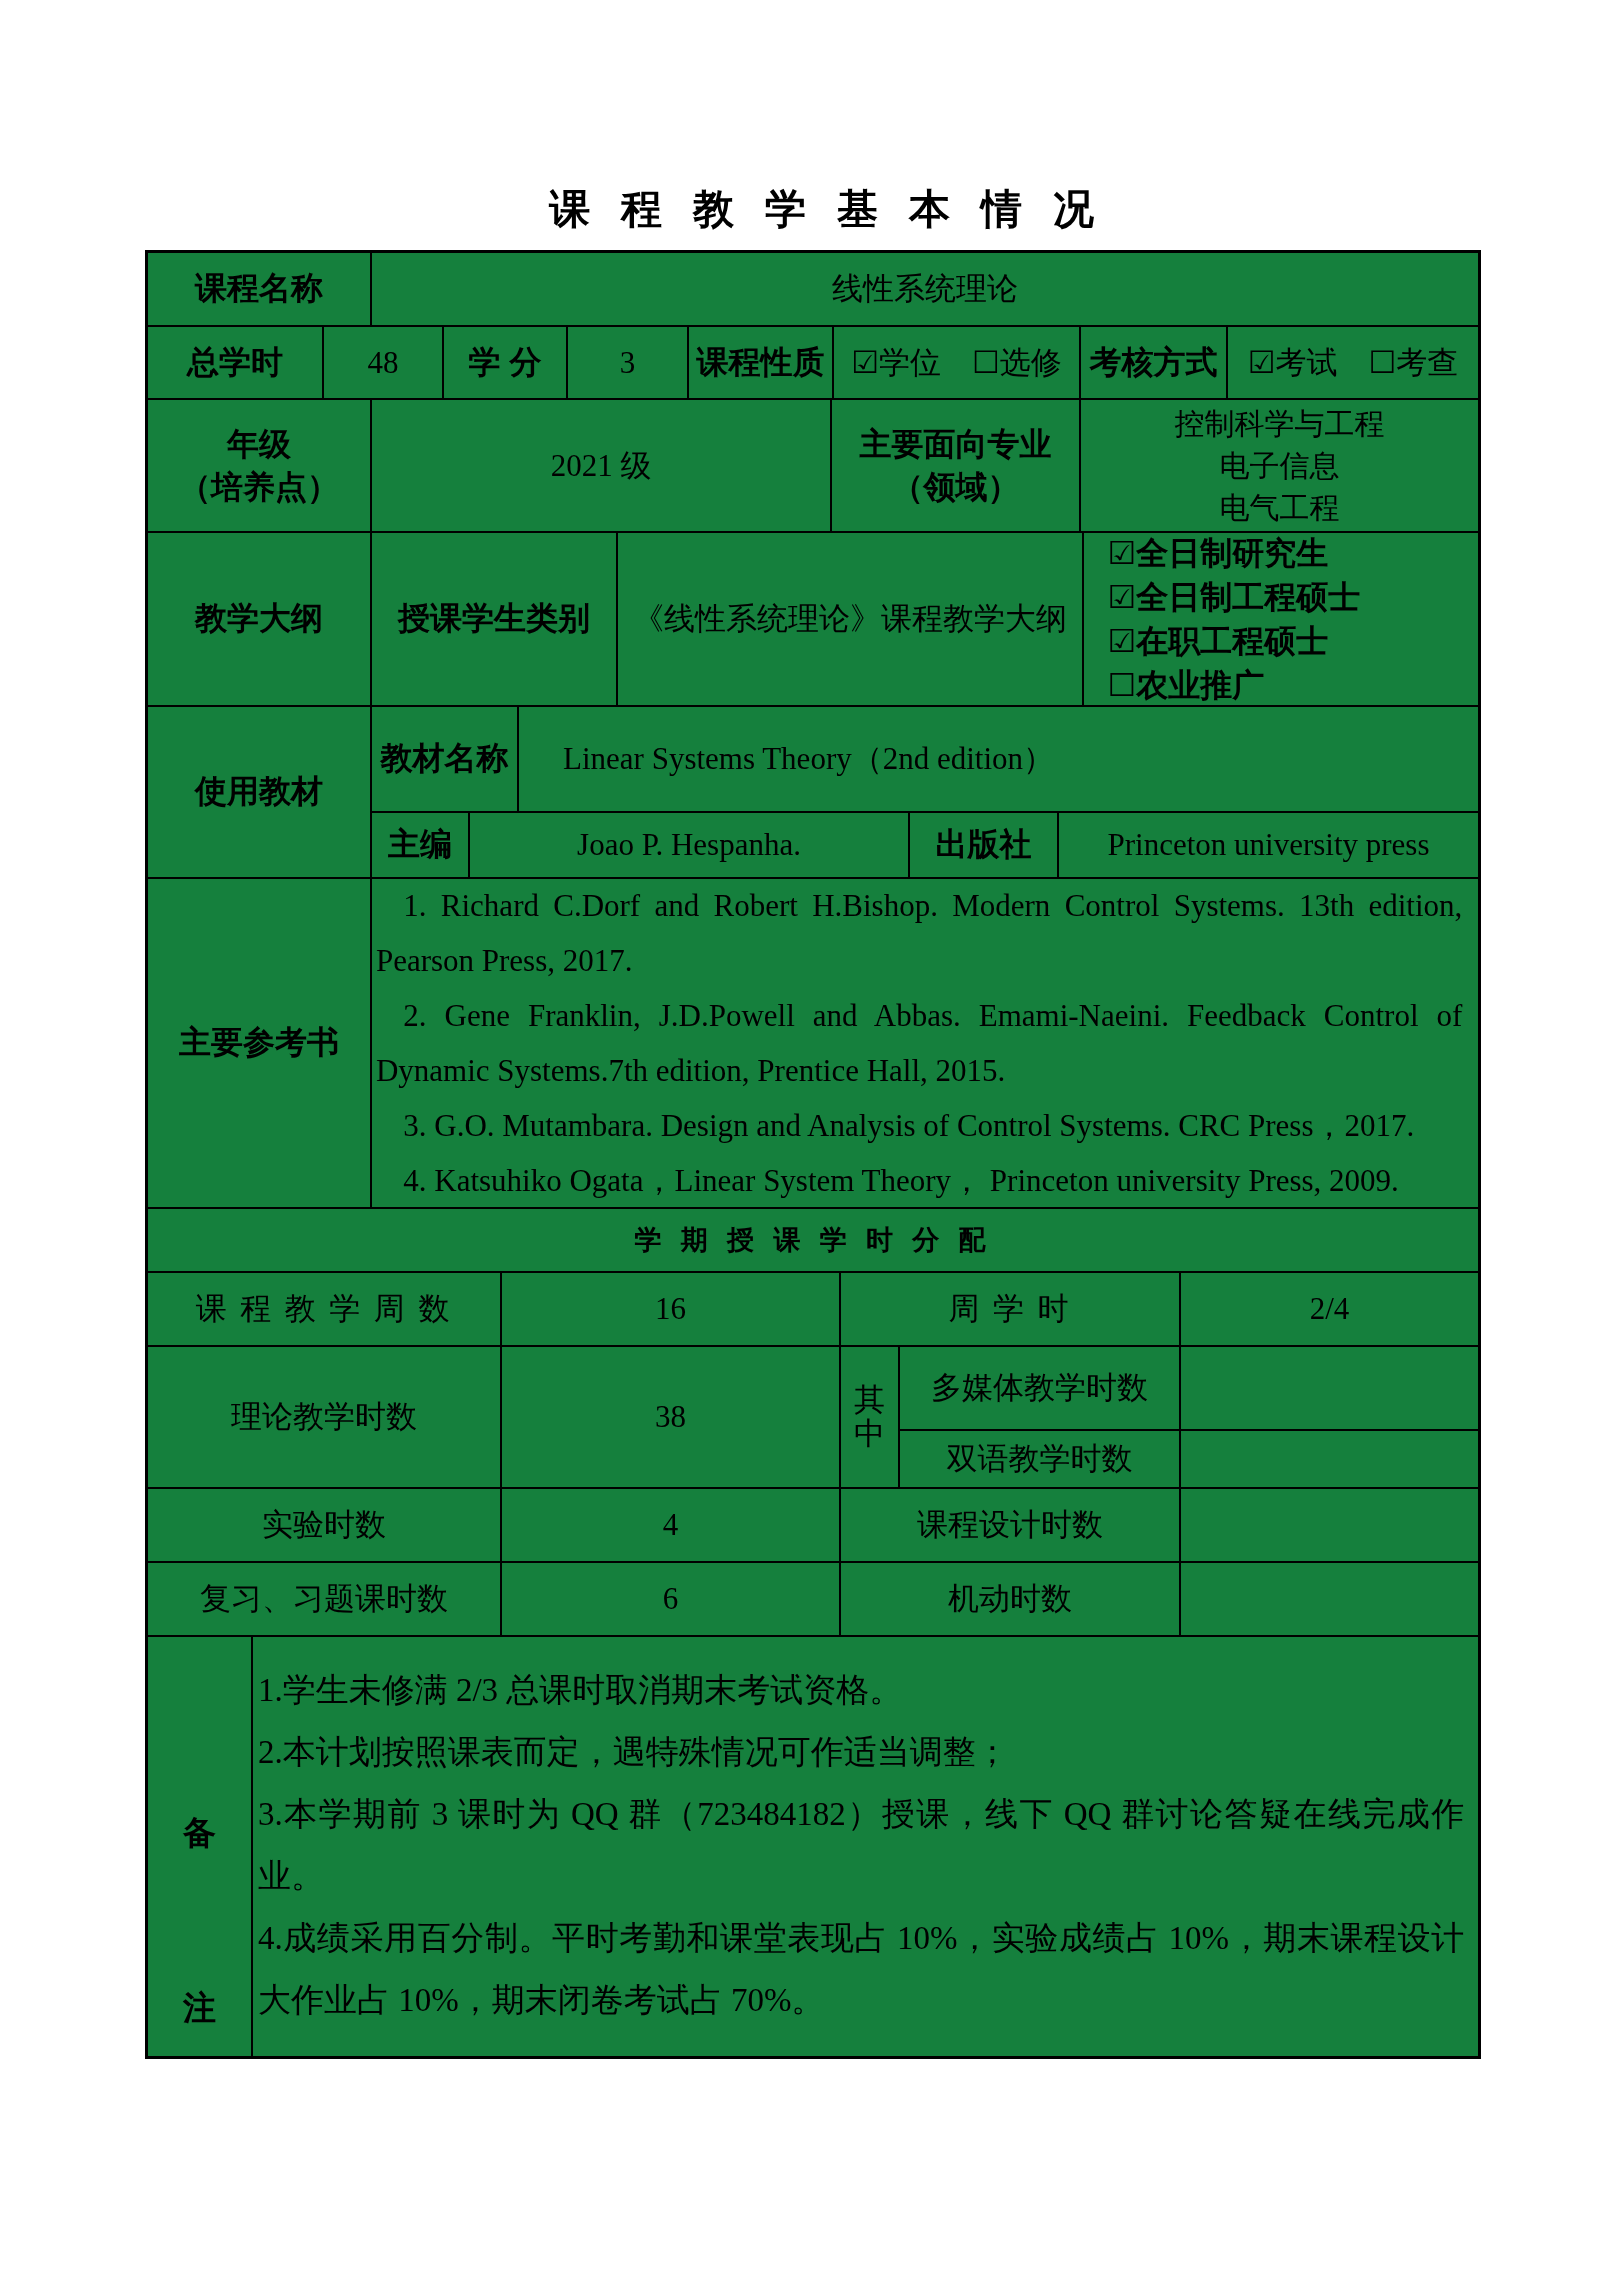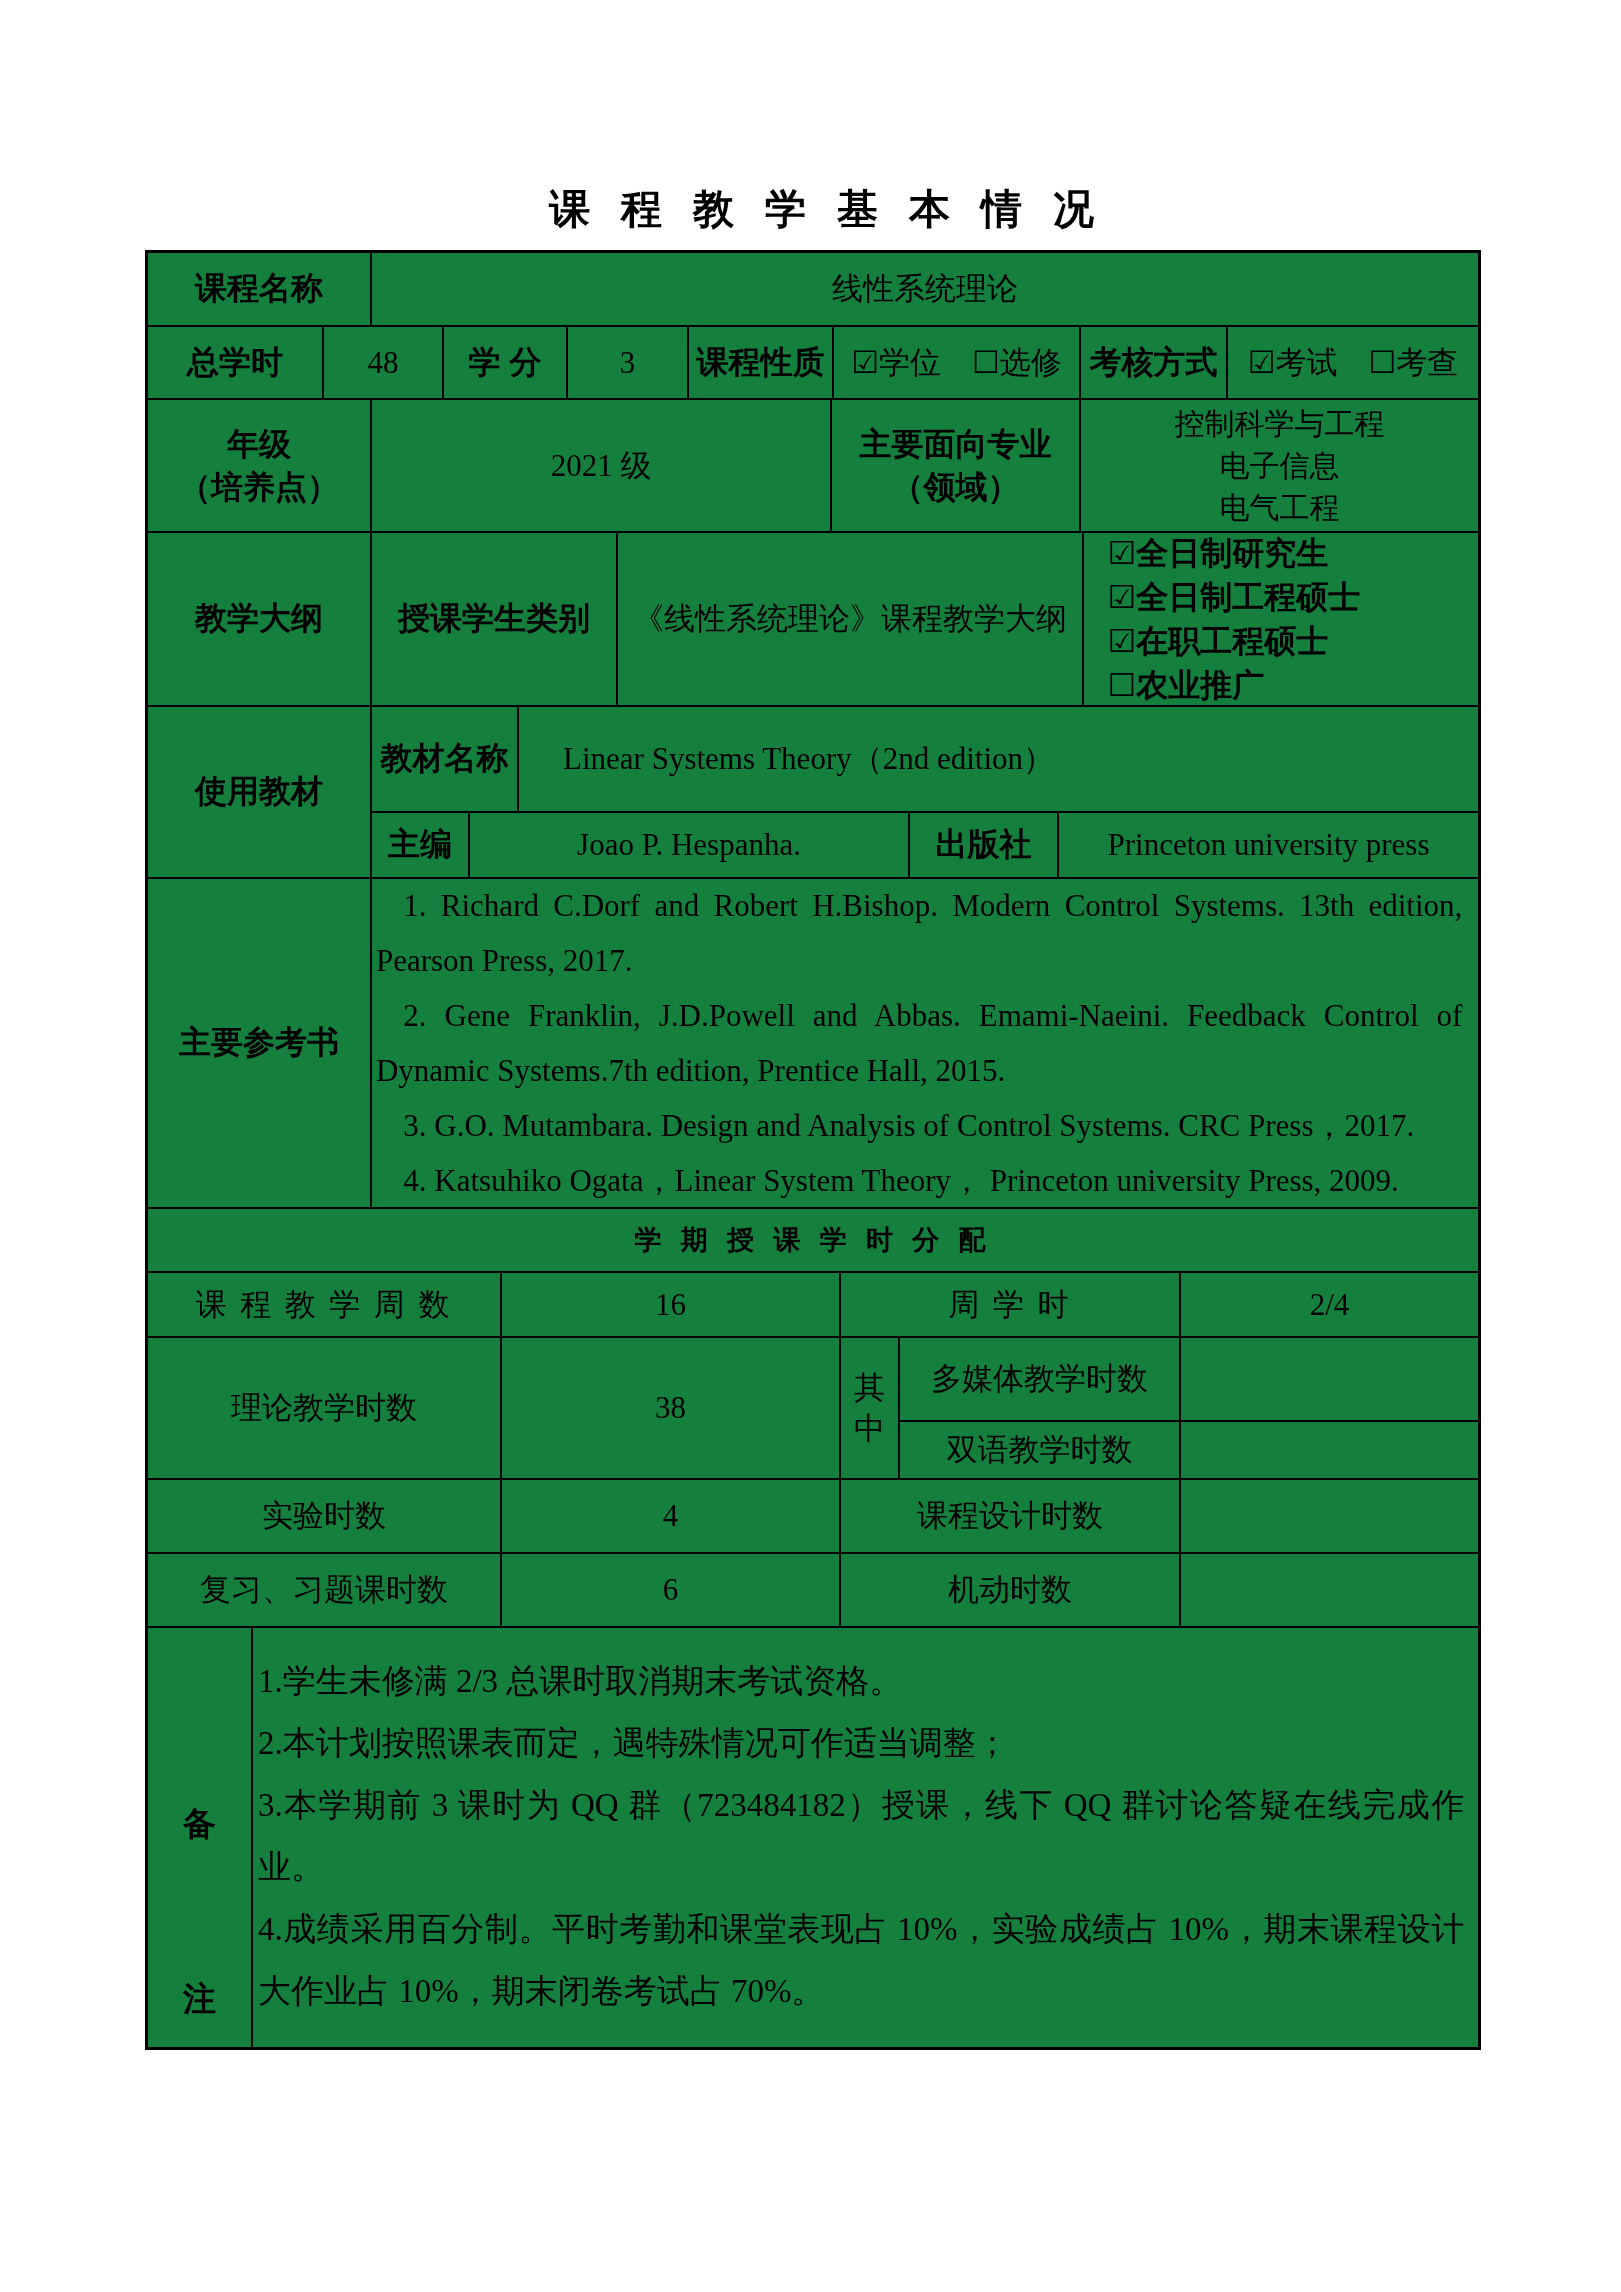--- a/index.html
+++ b/index.html
@@ -40,21 +40,21 @@
   .checklist { align-items:flex-start; justify-content:center; padding-left:23.5px; }
   .checklist .check-item {
     font-family:"Liberation Sans","DejaVu Sans",sans-serif;
     font-weight:bold; font-size:32px; line-height:44px; text-align:left;
   }
   .left-pad { justify-content:flex-start; padding-left:44px; text-align:left; }
   .refs { align-items:stretch; justify-content:center; padding:3.9px 15.7px 3.9px 3.9px; }
   .ref { font-size:31px; line-height:55px; text-align:justify; text-indent:27.4px; }
   .section-title { letter-spacing:5.9px; font-size:27px; }
   .spaced { letter-spacing:2.9px; }
-  .among { word-break:break-all; line-height:41px; padding:0 20px; }
+  .among { word-break:break-all; line-height:34px; padding:0 20px; }
   .remarks-label { justify-content:space-between; padding:174px 0 25.5px; font-size:33px; }
   .remarks { align-items:stretch; justify-content:flex-start; padding:21.6px 13.7px 0 4.9px; }
   .remark { font-size:33px; line-height:62px; text-align:justify; }
 </style>
 </head>
 <body>
 
 <div class="page">
 
   <div class="doc-title">课 程 教 学 基 本 情 况</div>
@@ -129,21 +129,21 @@
         <p class="ref">2. Gene Franklin, J.D.Powell and Abbas. Emami-Naeini.  Feedback Control of Dynamic Systems.7th edition, Prentice Hall, 2015.</p>
         <p class="ref">3. G.O. Mutambara. Design and Analysis of Control Systems. CRC Press，2017.</p>
         <p class="ref">4. Katsuhiko Ogata，Linear System Theory， Princeton university Press, 2009.</p>
       </div>
     </div>
 
     <div class="tr" style="height:64px">
       <div class="td th grow section-title">学 期 授 课 学 时 分 配</div>
     </div>
 
-    <div class="tr" style="height:65px">
+    <div class="tr" style="height:74px">
       <div class="td spaced" style="width:354px">课 程 教 学 周 数</div>
       <div class="td" style="width:339px">16</div>
       <div class="td spaced" style="width:340px">周 学 时</div>
       <div class="td grow">2/4</div>
     </div>
 
     <div class="tr" style="height:142px">
       <div class="td" style="width:354px">理论教学时数</div>
       <div class="td" style="width:339px">38</div>
       <div class="td among" style="width:59px">其中</div>

